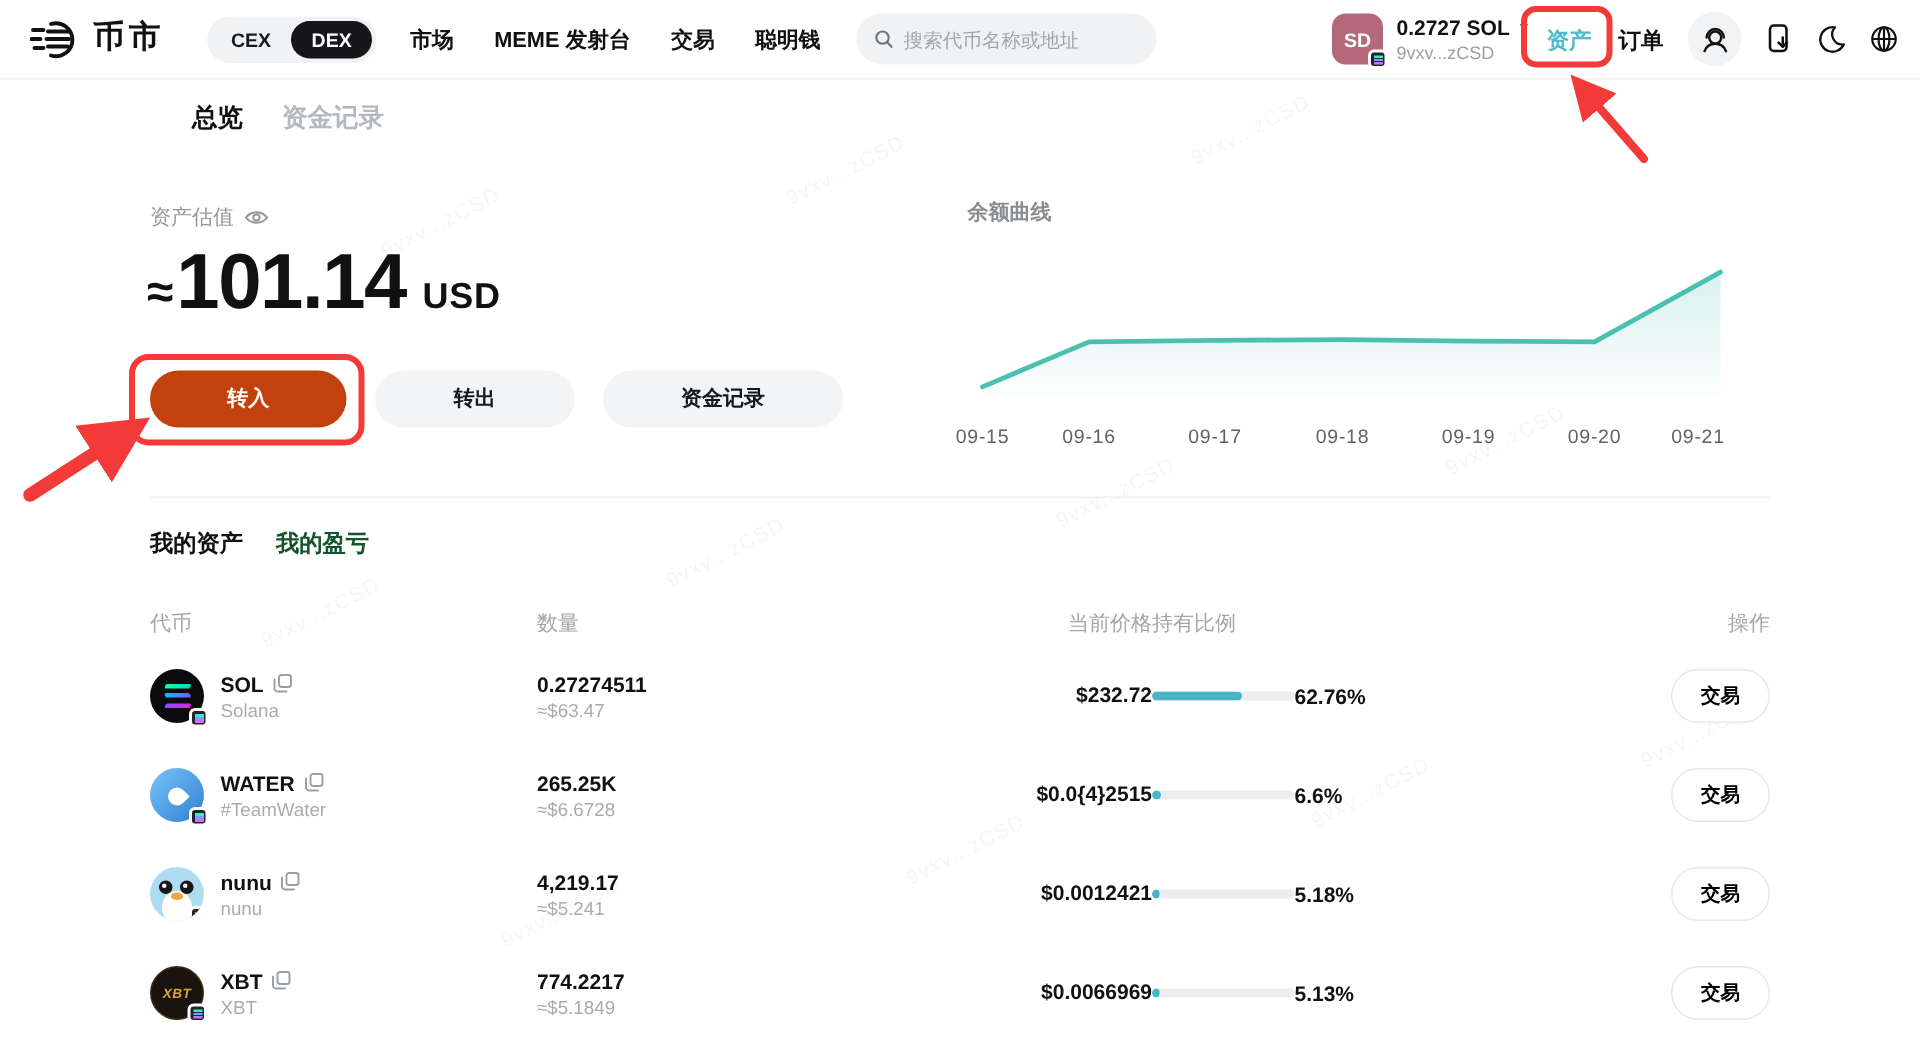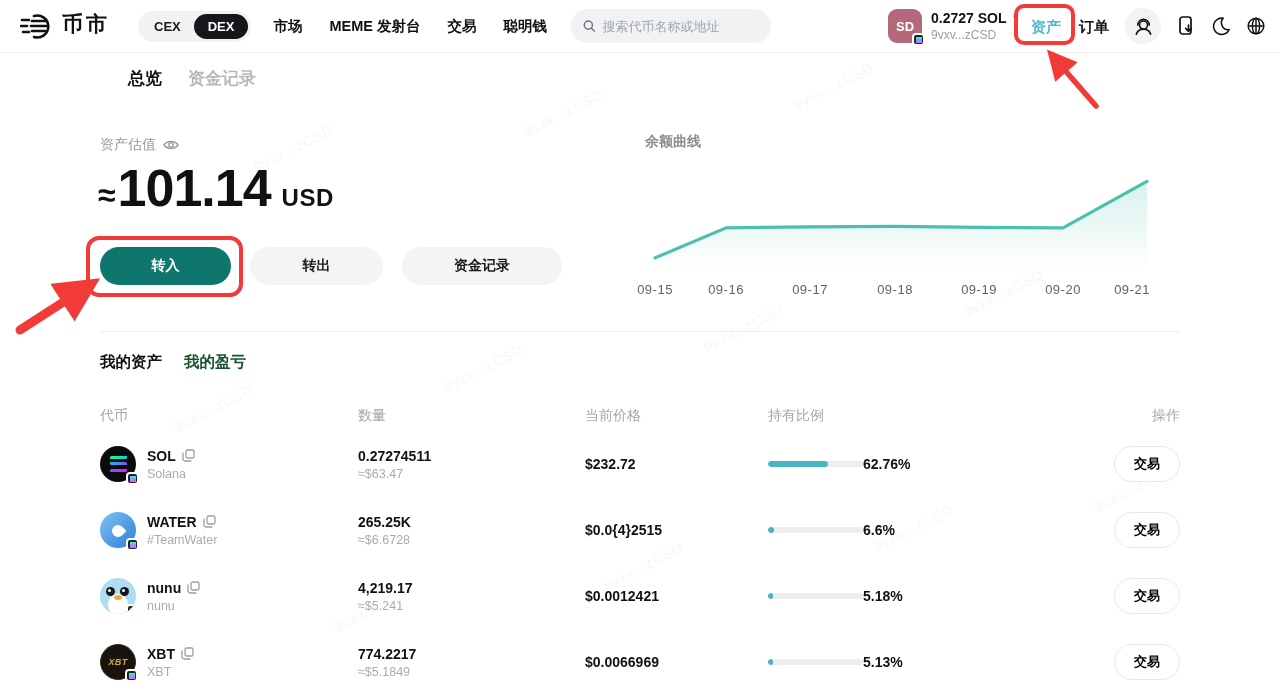--- a/index.html
+++ b/index.html
@@ -61,42 +61,42 @@
   .valuation-label { position:absolute; left:100px; top:136px; display:flex; align-items:center;
     gap:7px; color:#97999c; font-size:14px; z-index:3; }
   .big-amount { position:absolute; left:98px; top:158px; display:flex; align-items:baseline; z-index:3; }
   .big-amount .approx { font-size:32px; font-weight:800; margin-right:2px; }
   .big-amount .num { font-size:52px; font-weight:800; letter-spacing:-1px; }
   .big-amount .cur { font-size:24px; font-weight:800; margin-left:11px; letter-spacing:0.5px; }
 
   .action-row { position:absolute; left:100px; top:247px; display:flex; gap:19px; z-index:3; }
   .pill-btn { height:38px; border:none; border-radius:19px; font-size:14px; font-weight:700;
     font-family:"Liberation Sans",sans-serif; cursor:pointer; }
-  .btn-deposit { width:131px; background:#0f766e; color:#fff; }
+  .btn-deposit { width:131px; background:#c2410c; color:#fff; }
   .btn-gray { width:133px; background:#f3f4f5; color:#16181a; }
   .btn-records { width:160px; }
   .divider { position:absolute; left:100px; top:331px; width:1080px; height:1px; background:#ededee; }
 
   
   .chart { position:absolute; left:645px; top:133px; width:515px; z-index:3; }
   .chart-title { font-size:14px; font-weight:700; color:#8a8d90; }
   .chart-svg-wrap { position:relative; margin-top:14px; }
   .chart-labels { position:relative; height:16px; margin-top:8px; }
   .chart-labels span { position:absolute; transform:translateX(-50%); font-size:13px;
     color:#5f6368; letter-spacing:0.5px; white-space:nowrap; }
 
   
   .portfolio { position:absolute; left:100px; top:352px; width:1080px; z-index:3; }
   .p-tabs { display:flex; gap:22px; align-items:baseline; }
   .p-tabs .active { font-size:15.5px; font-weight:800; cursor:pointer; }
   .p-tabs .idle { font-size:15.5px; font-weight:600; color:#14532d; cursor:pointer; }
   .t-headers { display:flex; margin-top:34px; color:#a2a6ab; font-size:14px; }
   .col-token { width:258px; }
   .col-amount { width:227px; }
-  .col-price { width:183px; }
+  .col-price { width:183px;text-align:right; }
   .col-ratio { width:260px; }
   .col-action { flex:1; text-align:right; }
   .rows { margin-top:6px; }
   .row { display:flex; align-items:center; height:66px; }
   .token-cell { display:flex; align-items:center; }
   .token-icon { position:relative; width:36px; height:36px; border-radius:50%; margin-right:11px; flex:0 0 36px; }
   .sym-line { display:flex; align-items:center; gap:6px; font-size:14px; font-weight:800; }
   .sub { font-size:12.5px; color:#a8acb1; margin-top:3px; }
   .amount-val { font-size:14px; font-weight:700; }
   .price-val { font-size:14px; font-weight:700; }

